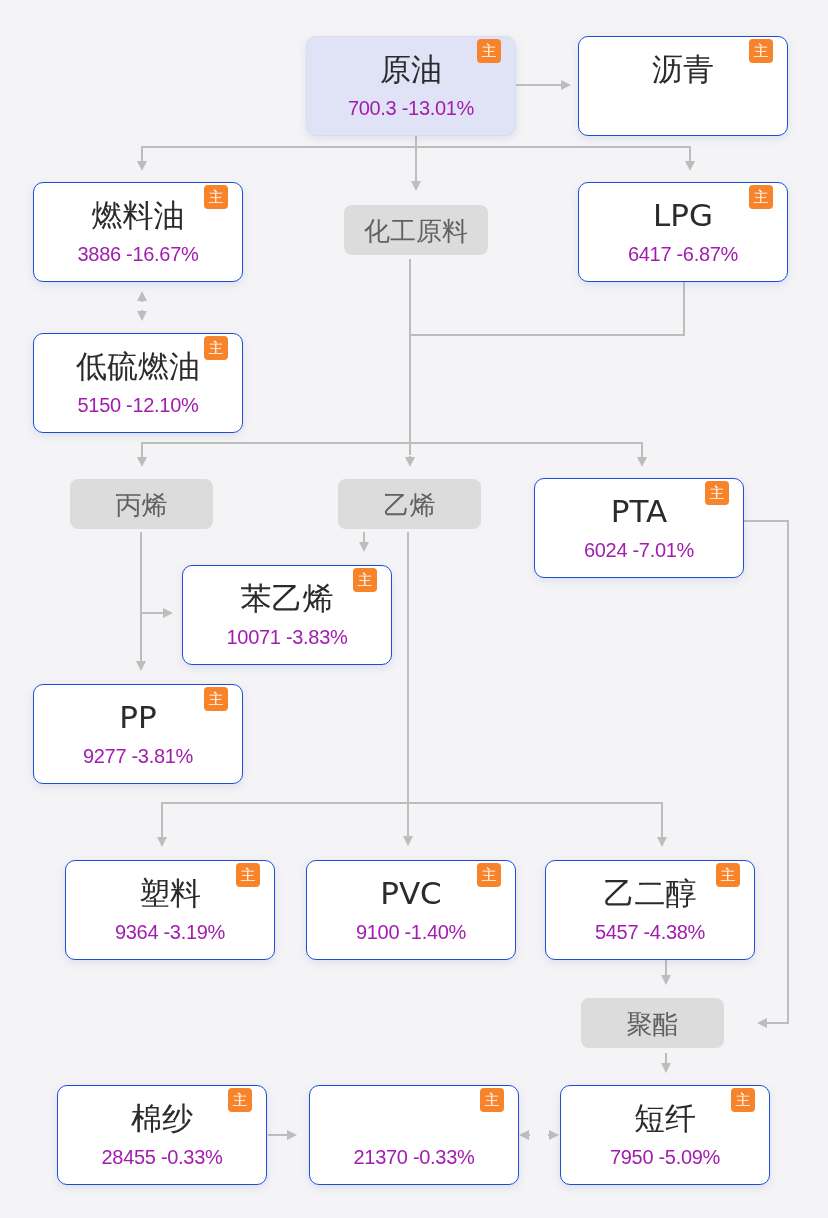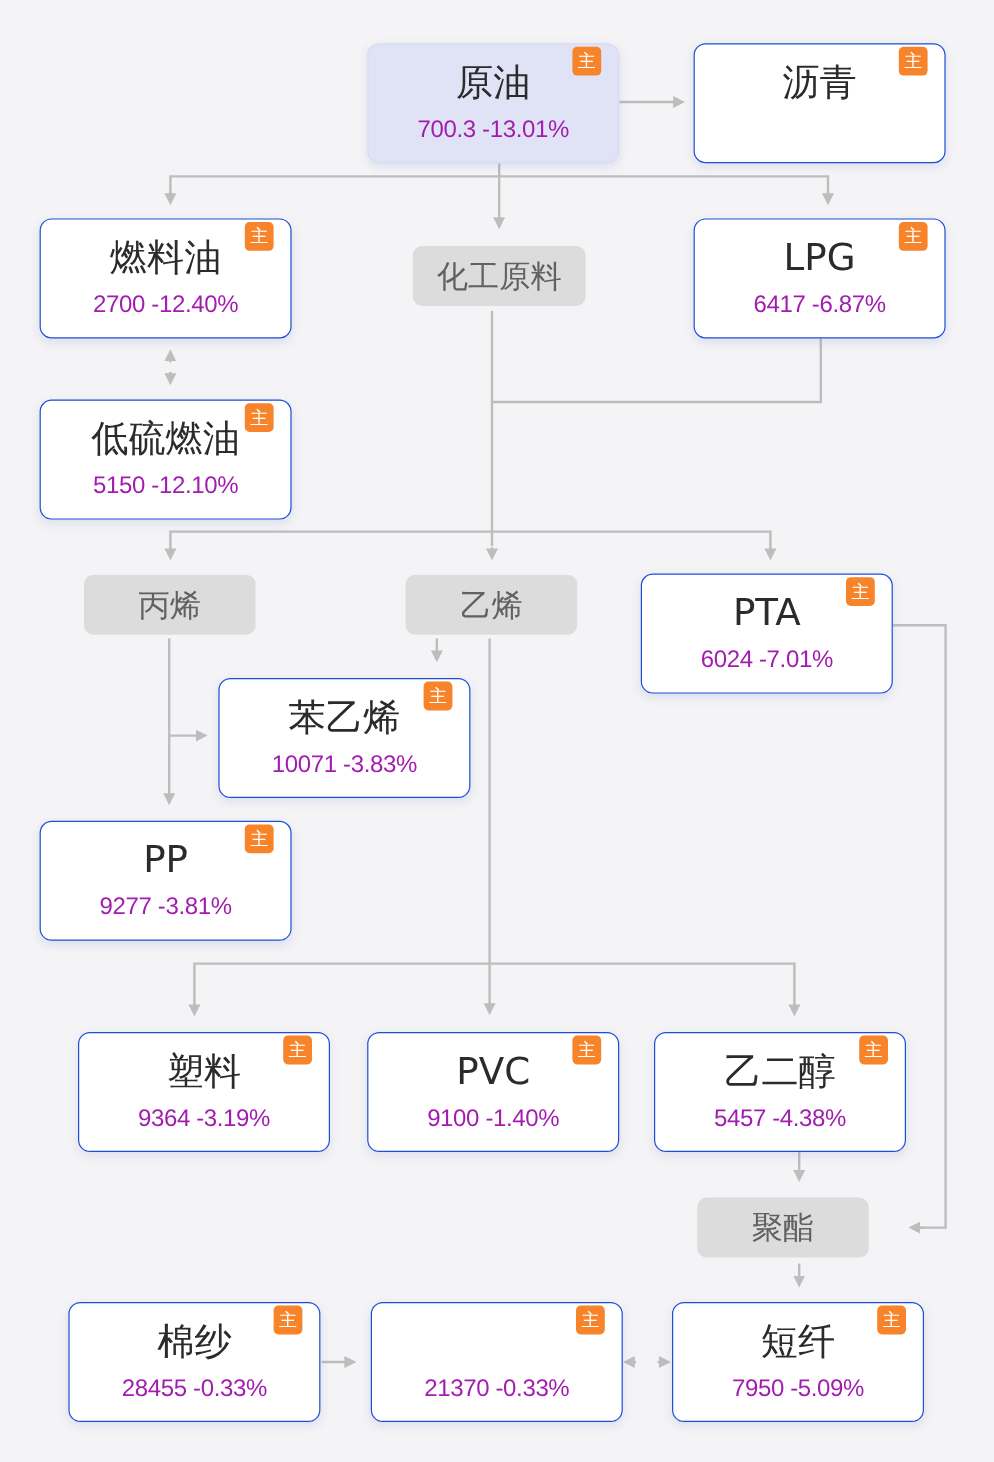--- a/index.html
+++ b/index.html
@@ -77,21 +77,21 @@
   <div class="badge">主</div>
 </div>
 
 <div class="card" style="left:578px;top:36px;width:210px;height:100px;">
   <div class="name">沥青</div>
   <div class="badge">主</div>
 </div>
 
 <div class="card" style="left:33px;top:182px;width:210px;height:100px;">
   <div class="name">燃料油</div>
-  <div class="quote">2700 -12.40%</div>
+  <div class="quote">3886 -16.67%</div>
   <div class="badge">主</div>
 </div>
 
 <div class="pill" style="left:344px;top:205px;width:144px;">化工原料</div>
 
 <div class="card" style="left:578px;top:182px;width:210px;height:100px;">
   <div class="name">LPG</div>
   <div class="quote">6417 -6.87%</div>
   <div class="badge">主</div>
 </div>

